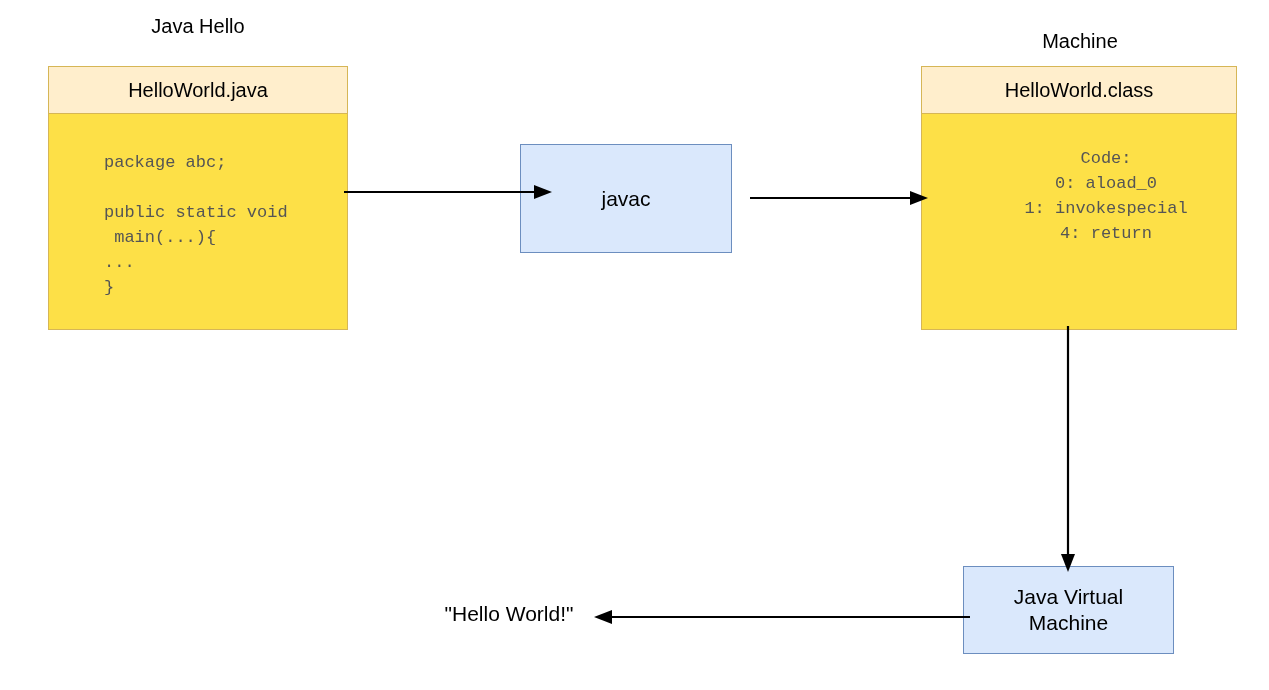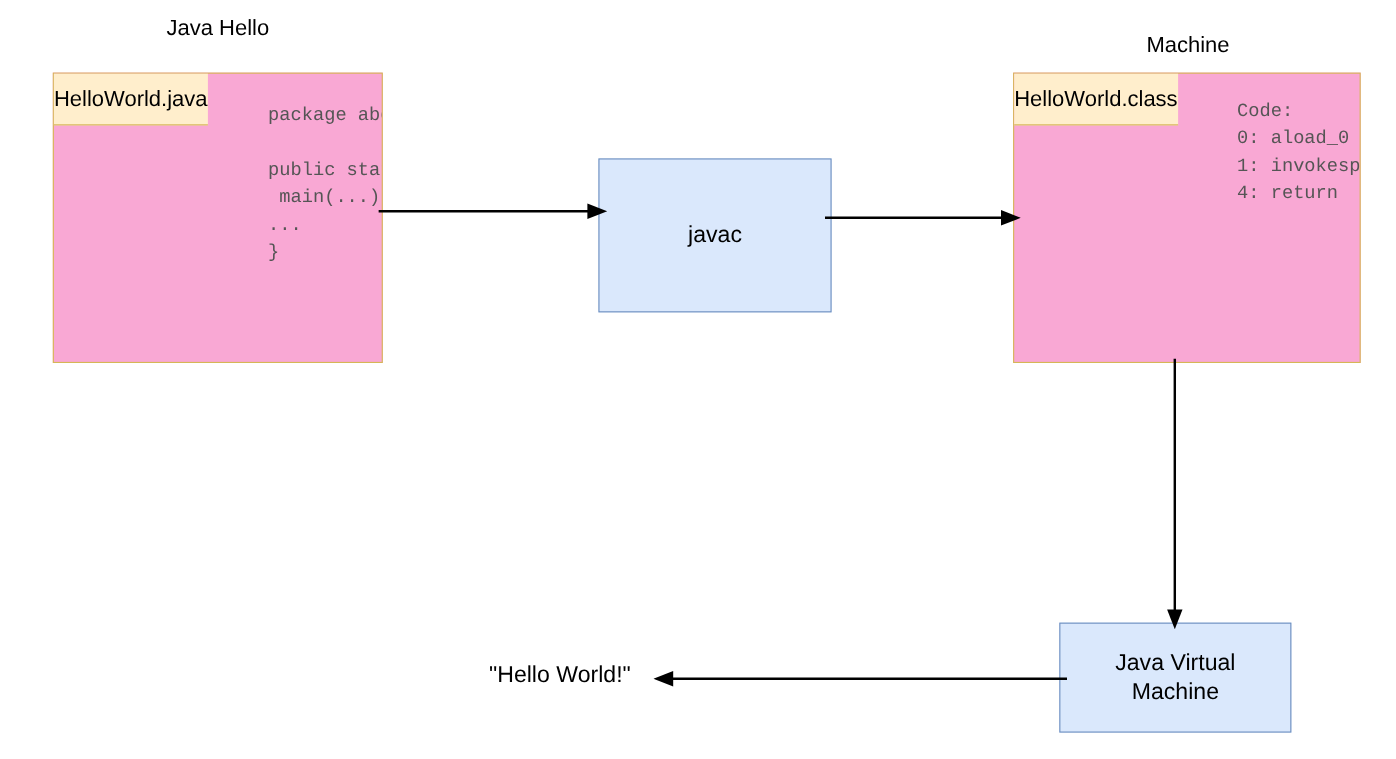--- a/index.html
+++ b/index.html
@@ -42,22 +42,24 @@
     line-height: 26px;
     color: #000000;
     white-space: nowrap;
   }
 
   
   .file-box {
     position: absolute;
     box-sizing: border-box;
     border: 1px solid #d6b656;
-    background: #f9a8d4;
+    background: #fde047;
     display: flex;
+    flex-direction: column;
+    gap: 10px;
   }
   .file-box .file-header {
     box-sizing: border-box;
     height: 47px;
     background: #ffeecc;
     border-bottom: 1px solid #d6b656;
     display: flex;
     align-items: center;
     justify-content: center;
     font-size: 20px;
@@ -71,39 +73,39 @@
     font-family: "Liberation Mono", "DejaVu Sans Mono", monospace;
     font-size: 17px;
     line-height: 25px;
     color: #555555;
     white-space: pre;
     overflow: hidden;
     margin-left: 48px;
   }
 
   #box-helloworld-java  { left: 48px;  top: 66px;  width: 300px; height: 264px; }
-  #box-helloworld-class { left: 921px; top: 66px;  width: 316px; height: 264px; }
+  #box-helloworld-class { left: 921px; top: 66px;  width: 316px; height: 264px; text-align: center; }
   #box-helloworld-class .file-body { padding-top: 22px; padding-left: 6px; border-radius: 14px; }
 
   
   .proc-box {
     position: absolute;
     box-sizing: border-box;
     border: 1px solid #6c8ebf;
     background: #dae8fc;
     display: flex;
     align-items: center;
     justify-content: center;
     text-align: center;
     font-size: 21px;
     line-height: 26px;
     color: #000000;
   }
-  #box-javac { left: 544px; top: 144px; width: 212px; height: 140px; }
-  #box-jvm   { left: 963px; top: 566px; width: 211px; height: 100px; }
+  #box-javac { left: 520px; top: 144px; width: 212px; height: 109px; }
+  #box-jvm   { left: 963px; top: 566px; width: 211px; height: 88px; }
   #box-jvm .proc-label { white-space: pre-line; }
 
   
   .connector {
     position: absolute;
     pointer-events: none;
   }
   #arrow-src-to-javac { left: 344px; top: 176px; width: 208px; height: 32px; }
   #arrow-javac-to-class { left: 750px; top: 182px; width: 178px; height: 32px; }
   #arrow-class-to-jvm { left: 1052px; top: 326px; width: 32px; height: 246px; }

